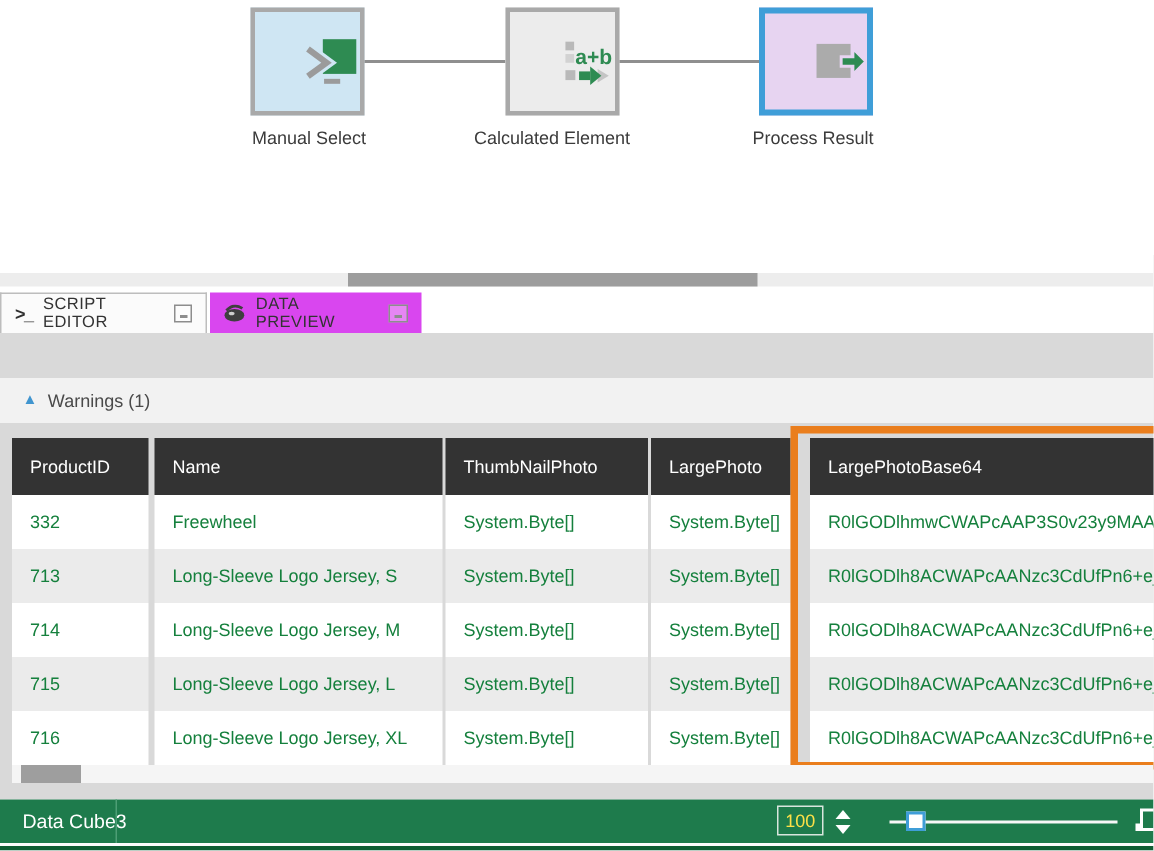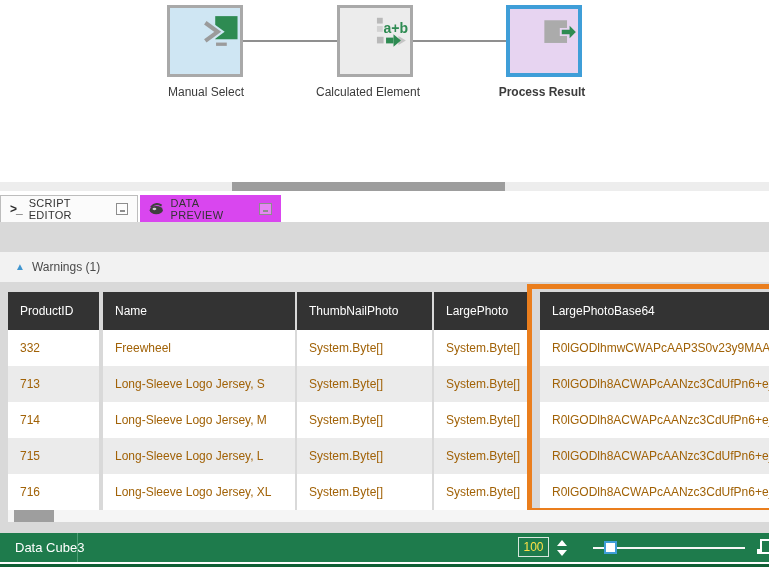--- a/index.html
+++ b/index.html
@@ -4,50 +4,50 @@
 <style>
   * { margin:0; padding:0; box-sizing:border-box; }
   body { background:#ffffff; }
   .screen {
     position:relative; width:769px; height:567px; overflow:hidden;
     background:#ffffff; font-family:"Liberation Sans","DejaVu Sans",sans-serif;
     color:#3c3c3c;
   }
   
   .node { position:absolute; top:5px; width:76px; height:72px; }
-  .node-box { position:absolute; inset:0; border:3px solid #a9a9a9; display:flex; justify-content:center;padding-left:32px; }
+  .node-box { position:absolute; inset:0; border:3px solid #a9a9a9; display:flex; align-items:center; justify-content:center;padding-left:32px; }
   .node1 { left:167px; } .node1 .node-box { background:#cfe6f3; }
   .node2 { left:337px; } .node2 .node-box { background:#ececec; }
   .node3 { left:506px; } .node3 .node-box { background:#e7d4f1; border:4px solid #3f9ed8; }
   .connector { position:absolute; top:40px; height:2px; background:#8f8f8f; }
   .conn1 { left:243px; width:94px; }
   .conn2 { left:413px; width:93px; }
   .node-label { position:absolute; top:85px; width:160px; text-align:center; font-size:12px; color:#3b3b3b; }
-  .nl1 { left:126px; } .nl2 { left:288px; } .nl3 { left:462px;font-weight:bold; }
+  .nl1 { left:126px; } .nl2 { left:288px; } .nl3 { left:462px; }
   
   .hscroll-top { position:absolute; top:182px; left:0; width:769px; height:9px; background:#ededed; }
   .hscroll-top .thumb { position:absolute; left:232px; width:273px; height:9px; background:#9d9d9d; }
   
   .tab { position:absolute; top:195px; height:27px; display:flex; align-items:center; gap:7px; padding:0 9px; font-size:11px; color:#333; letter-spacing:.3px; cursor:default; }
   .tab-script { left:0; width:138px; background:#fbfbfb; border:1px solid #bdbdbd; border-bottom:none; }
   .tab-data { left:140px; width:141px; background:#d946ef; }
   .prompt-glyph { font-weight:bold; font-size:12px; color:#2f2f2f; letter-spacing:-1px; }
   .popout-icon { width:13px; height:12px; border:1px solid #8d8d8d; background:rgba(255,255,255,.35); position:relative; margin-left:auto; }
   .popout-icon::after { content:""; position:absolute; left:3px; top:6px; width:5px; height:2px; background:#8d8d8d; }
   
   .panel { position:absolute; top:222px; left:0; width:769px; height:311px; background:#d9d9d9; }
   .warnbar { position:absolute; top:252px; left:0; width:769px; height:30px; background:#f2f2f2; display:flex; align-items:center; padding-left:15px; gap:7px; font-size:12px; color:#4a4a4a; }
   .warn-tri { color:#4095cf; font-size:10px; line-height:10px; }
   
   .trow { position:absolute; left:8px; width:761px; display:flex; }
   .thead { top:292px; height:38px; }
   .thead .cell { background:#333333; color:#ffffff; line-height:38px; height:38px; }
   .r0 { top:330px; } .r1 { top:366px; } .r2 { top:402px; } .r3 { top:438px; } .r4 { top:474px; }
   .drow { height:36px; }
-  .drow .cell { line-height:36px; height:36px; color:#a16207; background:#ffffff; }
+  .drow .cell { line-height:36px; height:36px; color:#15803d; background:#ffffff; }
   .drow.alt .cell { background:#ebebeb; }
   .cell { font-size:12px; padding-left:12px; white-space:nowrap; overflow:hidden; flex:none; }
   .c0 { width:91px; margin-right:4px; }
   .c1 { width:192px; margin-right:2px; }
   .c2 { width:135px; margin-right:2px; }
   .c3 { width:93px; margin-right:13px; }
   .c4 { width:231px; }
   
   .col-highlight { position:absolute; left:527px; top:284px; width:260px; height:229px; border:5px solid #ea7e1d; pointer-events:none; }
   

